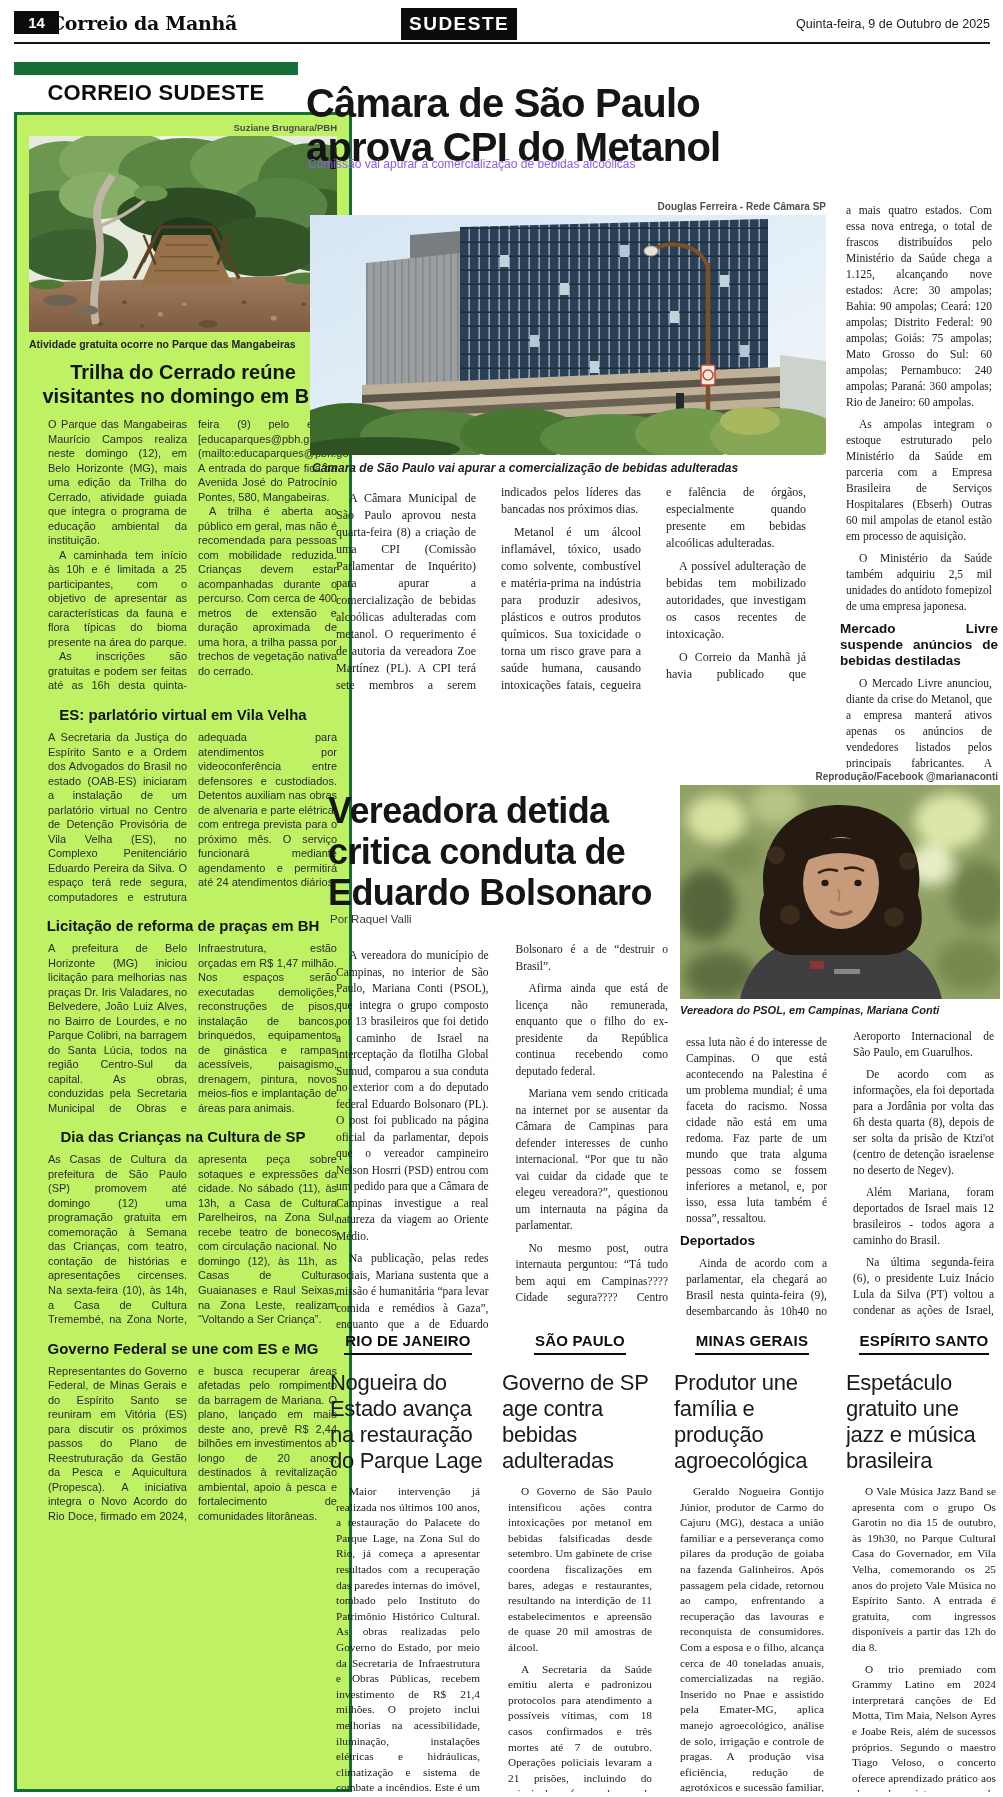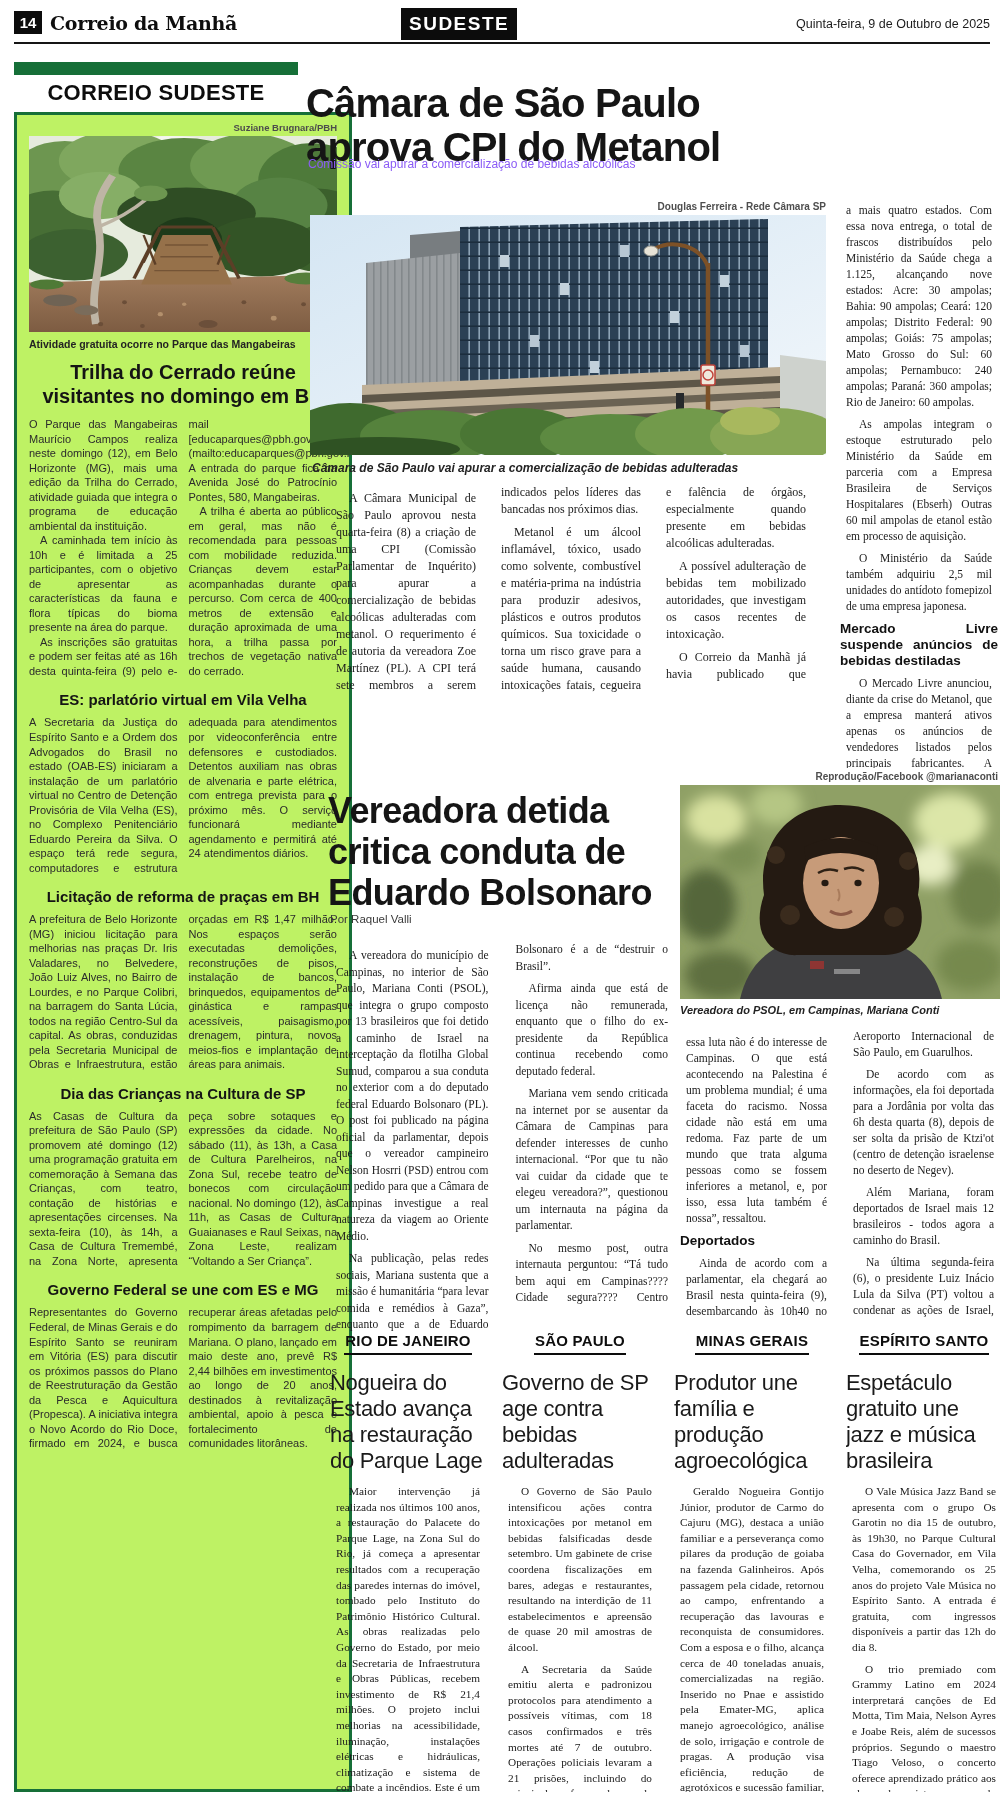--- a/index.html
+++ b/index.html
@@ -1,21 +1,21 @@
 <!DOCTYPE html>
 <html lang="pt"><head>
 <meta charset="utf-8">
 <style>
   html,body{margin:0;padding:0;background:#d8d8d8;}
   .page{position:relative;width:1003px;height:1797px;background:#ffffff;margin:0 auto;
         font-family:"Liberation Sans",sans-serif;color:#1c1c1c;overflow:hidden;}
   .abs{position:absolute;}
 
   
-  .pn{left:14px;top:11px;width:28px;height:23px;background:#0c0c0c;color:#fff;
+  .pn{left:14px;top:11px;width:45px;height:23px;background:#0c0c0c;color:#fff;
       font-size:15px;font-weight:bold;text-align:center;line-height:23px;}
   .masthead{left:50px;top:12px;font-family:"DejaVu Serif",serif;font-size:19px;
       font-weight:bold;letter-spacing:-0.3px;color:#0e0e0e;}
   .stag{left:401px;top:8px;background:#0c0c0c;color:#fff;padding:5px 8px;
       font-size:19px;font-weight:bold;letter-spacing:1.5px;}
   .pdate{right:13px;top:17px;font-size:12.5px;color:#1c1c1c;}
   .hrule{left:14px;top:42px;width:976px;height:2px;background:#151515;}
 
   
   .gbar{left:14px;top:62px;width:284px;height:13px;background:#166f38;}
@@ -24,21 +24,21 @@
   .gbox{left:14px;top:112px;width:338px;height:1680px;border:3px solid #166f38;
       box-sizing:border-box;padding:7px 12px 8px;overflow:hidden;background:#bef264;}
   .lr-credit{text-align:right;font-size:9.5px;font-weight:bold;color:#4c4c4c;margin:0 0 3px;}
   .lr-photo{width:100%;height:196px;display:block;}
   .lr-caption{font-size:10.5px;font-weight:700;color:#232323;margin:6px 0 11px;}
   .lr-title1{font-size:20px;line-height:1.18;font-weight:700;text-align:center;
       color:#141414;margin:10px 0 9px;}
   .lr-title{font-size:15px;line-height:1.2;font-weight:700;text-align:center;
       color:#141414;margin:13px 0 6px;}
   .lr-body{column-count:2;column-gap:11px;font-size:11px;line-height:1.32;
-      text-align:justify;color:#2b2b2b;}
+      text-align:justify;color:#2b2b2b;margin-left:19px;}
   .lr-body p{margin:0;}
   .lr-body p + p{text-indent:11px;}
 
   
   .serif{font-family:"Liberation Serif",serif;text-align:justify;color:#1b1b1b;}
   .serif p{margin:6px;text-indent:13px;}
   .subhead{font-family:"Liberation Sans",sans-serif;font-weight:700;font-size:13.5px;
       line-height:1.18;color:#111;margin:7px 0 4px;text-indent:0;}
 
   

